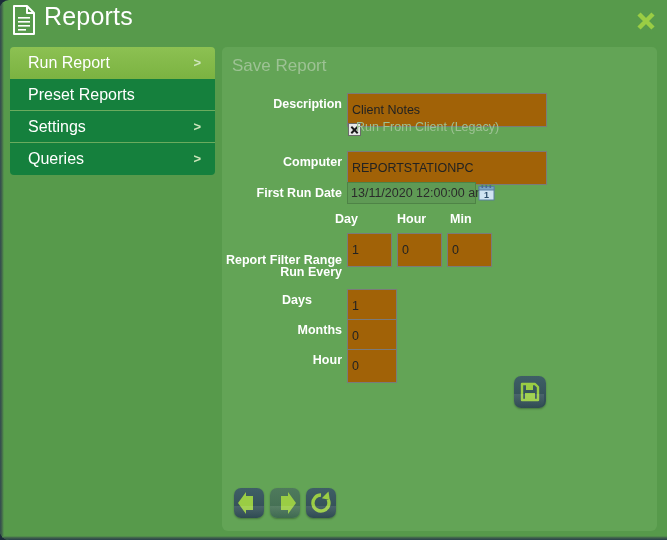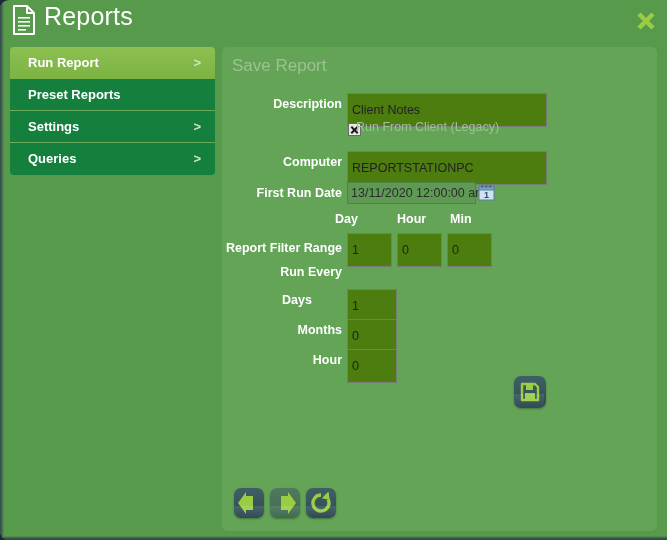--- a/index.html
+++ b/index.html
@@ -90,23 +90,23 @@
     border-bottom: none;
     border-radius: 0 0 4px 4px;
   }
   .nav-item.active {
     background: linear-gradient(to bottom, #8cc152 0%, #7cb342 100%);
     border-bottom: 1px solid #7cb342;
   }
   .nav-label {
     position: absolute;
     left: 18px; top: 0;
-    font-size: 13px;
+    font-size: 16px;
     color: #ffffff;
-    font-weight: bold;
+    font-weight: normal;
   }
   .nav-chevron {
     position: absolute;
     right: 14px; top: 0;
     font-size: 13px;
     color: #cfe6bd;
     font-weight: bold;
   }
 
   
@@ -130,21 +130,21 @@
   .form-label {
     position: absolute;
     font-size: 12.5px;
     color: #ffffff;
     font-weight: bold;
     text-align: right;
     white-space: nowrap;
   }
   .text-input {
     position: absolute;
-    background: #4d7c0f;
+    background: #a16207;
     border: 1px solid #7a7a7a;
     box-sizing: border-box;
     font-family: "Liberation Sans", sans-serif;
     font-size: 12.5px;
     color: #222222;
     padding: 16px 4px;
     line-height: 20px;
     height: 31px;
     outline: none;
   }
@@ -301,21 +301,21 @@
         <rect x="7.5" y="1" width="1.6" height="3" fill="#4a6d8c"></rect>
         <rect x="11.5" y="1" width="1.6" height="3" fill="#4a6d8c"></rect>
         <text x="8.5" y="14" font-family="Liberation Sans, sans-serif" font-size="9" font-weight="bold" fill="#2a4a68" text-anchor="middle">1</text>
       </svg>
     </div>
 
     <span class="col-head" style="left:113px; top:165px;">Day</span>
     <span class="col-head" style="left:175px; top:165px;">Hour</span>
     <span class="col-head" style="left:228px; top:165px;">Min</span>
 
-    <label class="form-label" style="left:0px; top:194px; width:120px;">Report Filter Range</label>
+    <label class="form-label" style="left:0px; top:206px; width:120px;">Report Filter Range</label>
     <input class="text-input" style="left: 125px; top: 186px; width: 45px;" value="1">
     <input class="text-input" style="left: 175px; top: 186px; width: 45px;" value="0">
     <input class="text-input" style="left: 225px; top: 186px; width: 45px;" value="0">
 
     <label class="form-label" style="left:30px; top:218px; width:90px;">Run Every</label>
 
     <label class="form-label" style="left:30px; top:246px; width:90px;text-align:center;">Days</label>
     <input class="text-input" style="left: 125px; top: 242px; width: 50px;" value="1">
 
     <label class="form-label" style="left:30px; top:276px; width:90px;">Months</label>

